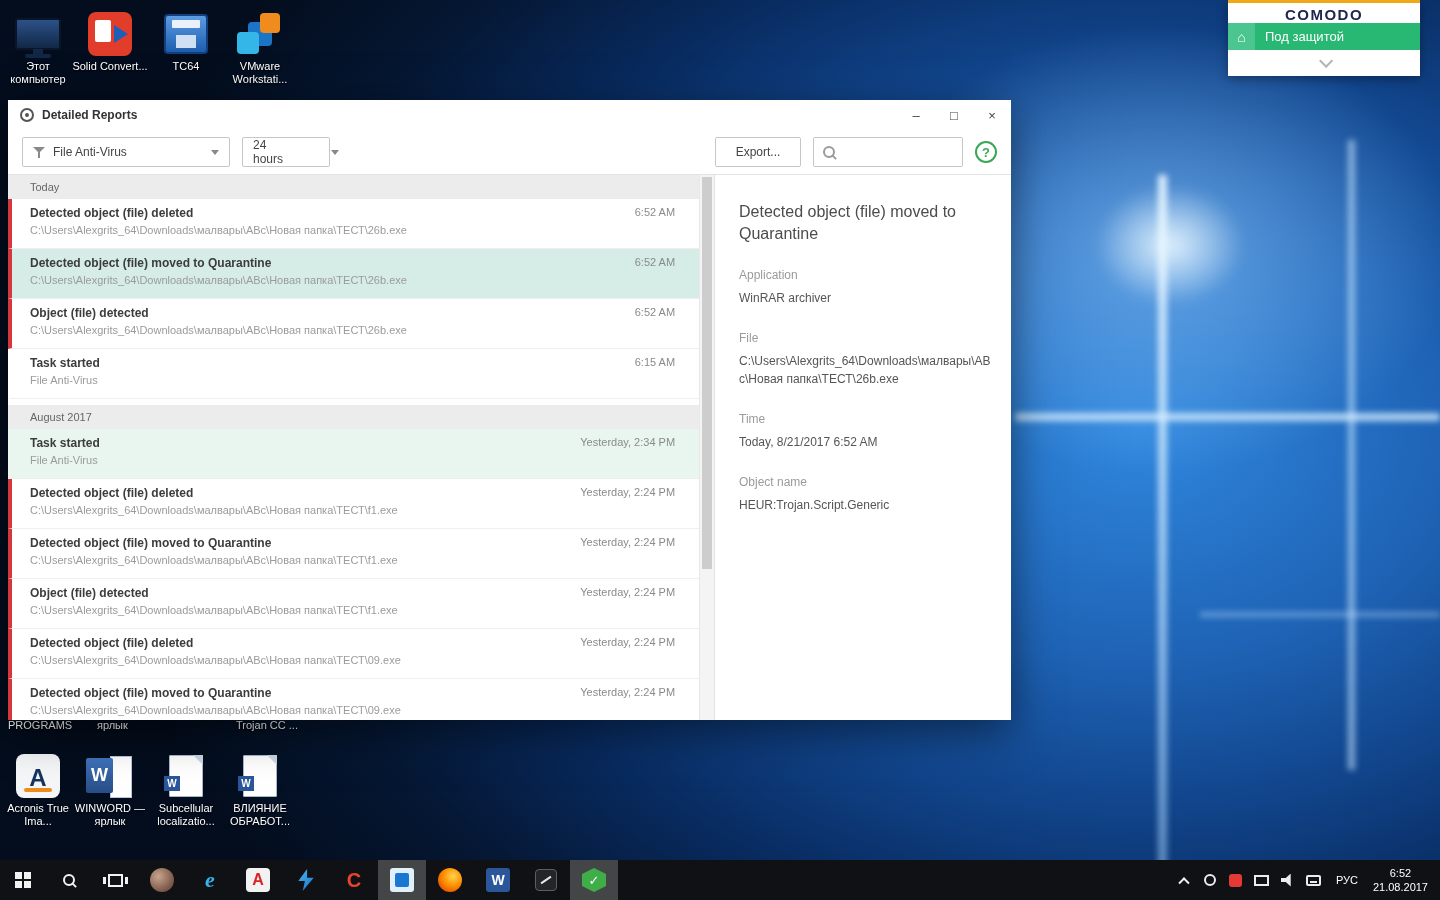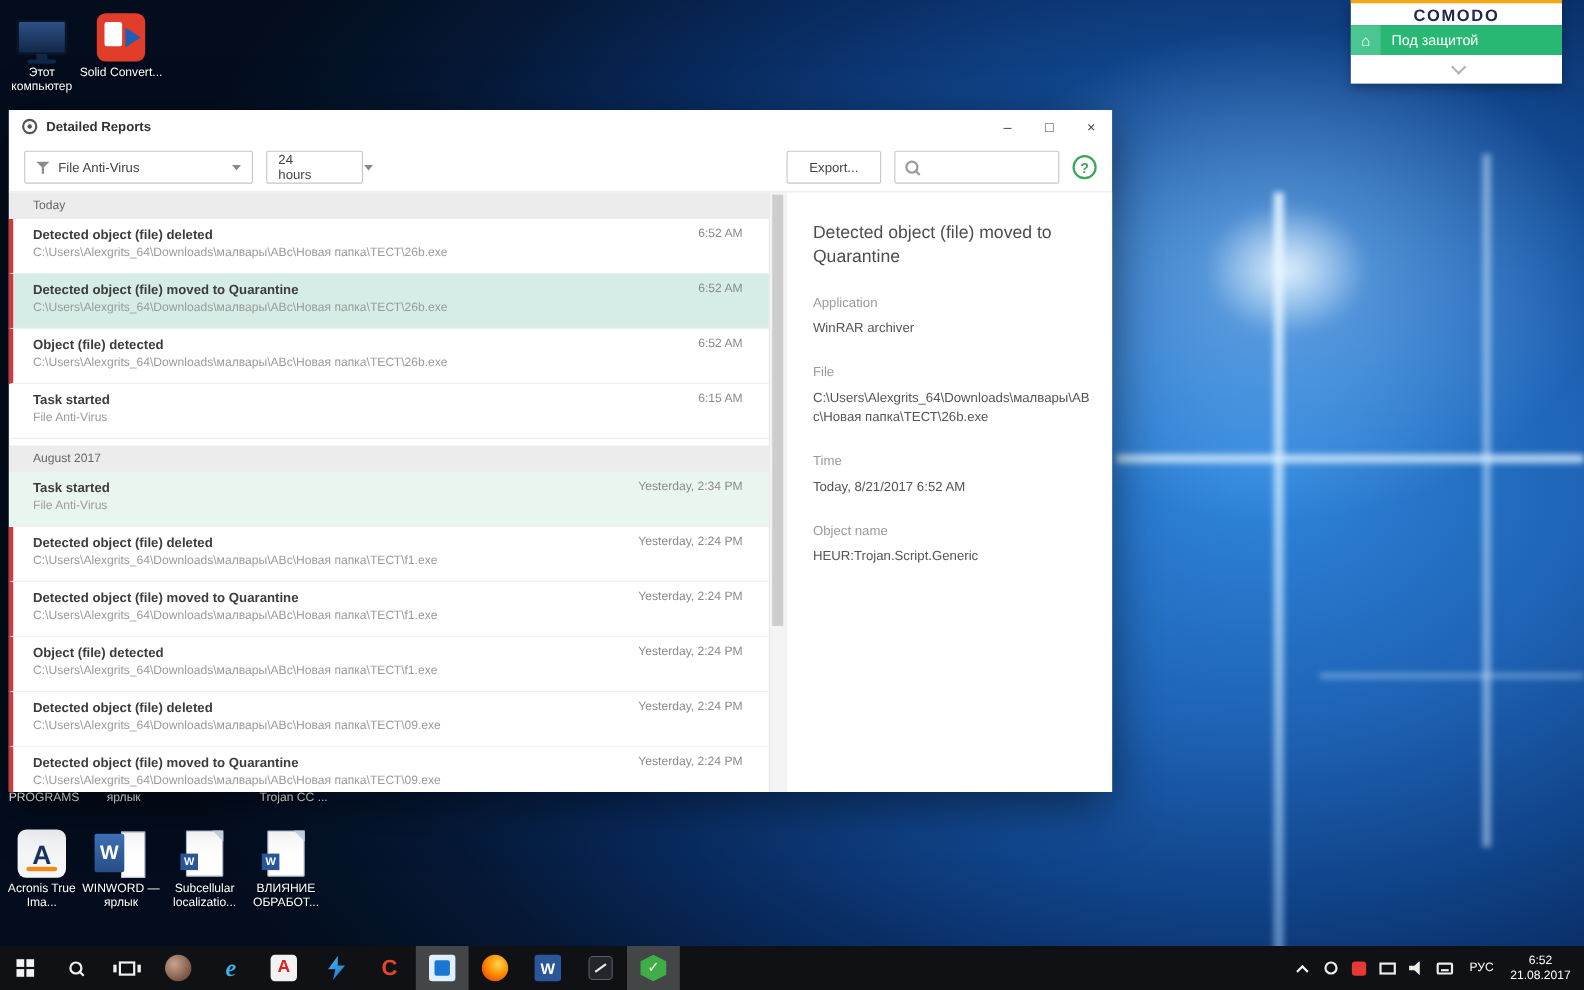--- a/index.html
+++ b/index.html
@@ -150,20 +150,32 @@
         <div class="ic ic-monitor"></div>
       </div>
     <div class="dicon-label">Этот компьютер</div>
   </div>
   <div class="dicon" style="left:72px;top:8px;">
     <div class="dicon-img">
         <div class="ic ic-solid"></div>
       </div>
     <div class="dicon-label">Solid Convert...</div>
   </div>
+  <div class="dicon" style="left:148px;top:8px;">
+    <div class="dicon-img">
+        <div class="ic ic-tc"></div>
+      </div>
+    <div class="dicon-label">TC64</div>
+  </div>
+  <div class="dicon" style="left:222px;top:8px;">
+    <div class="dicon-img">
+        <div class="ic ic-vm"></div>
+      </div>
+    <div class="dicon-label">VMware Workstati...</div>
+  </div>
 
   <div class="partial-label" style="left:8px;top:719px;">PROGRAMS</div>
   <div class="partial-label" style="left:97px;top:719px;">ярлык</div>
   <div class="partial-label" style="left:236px;top:719px;">Trojan CC ...</div>
 
   <div class="dicon" style="left:0px;top:750px;">
     <div class="dicon-img">
         <div class="ic ic-acronis"></div>
       </div>
     <div class="dicon-label">Acronis True Ima...</div>

